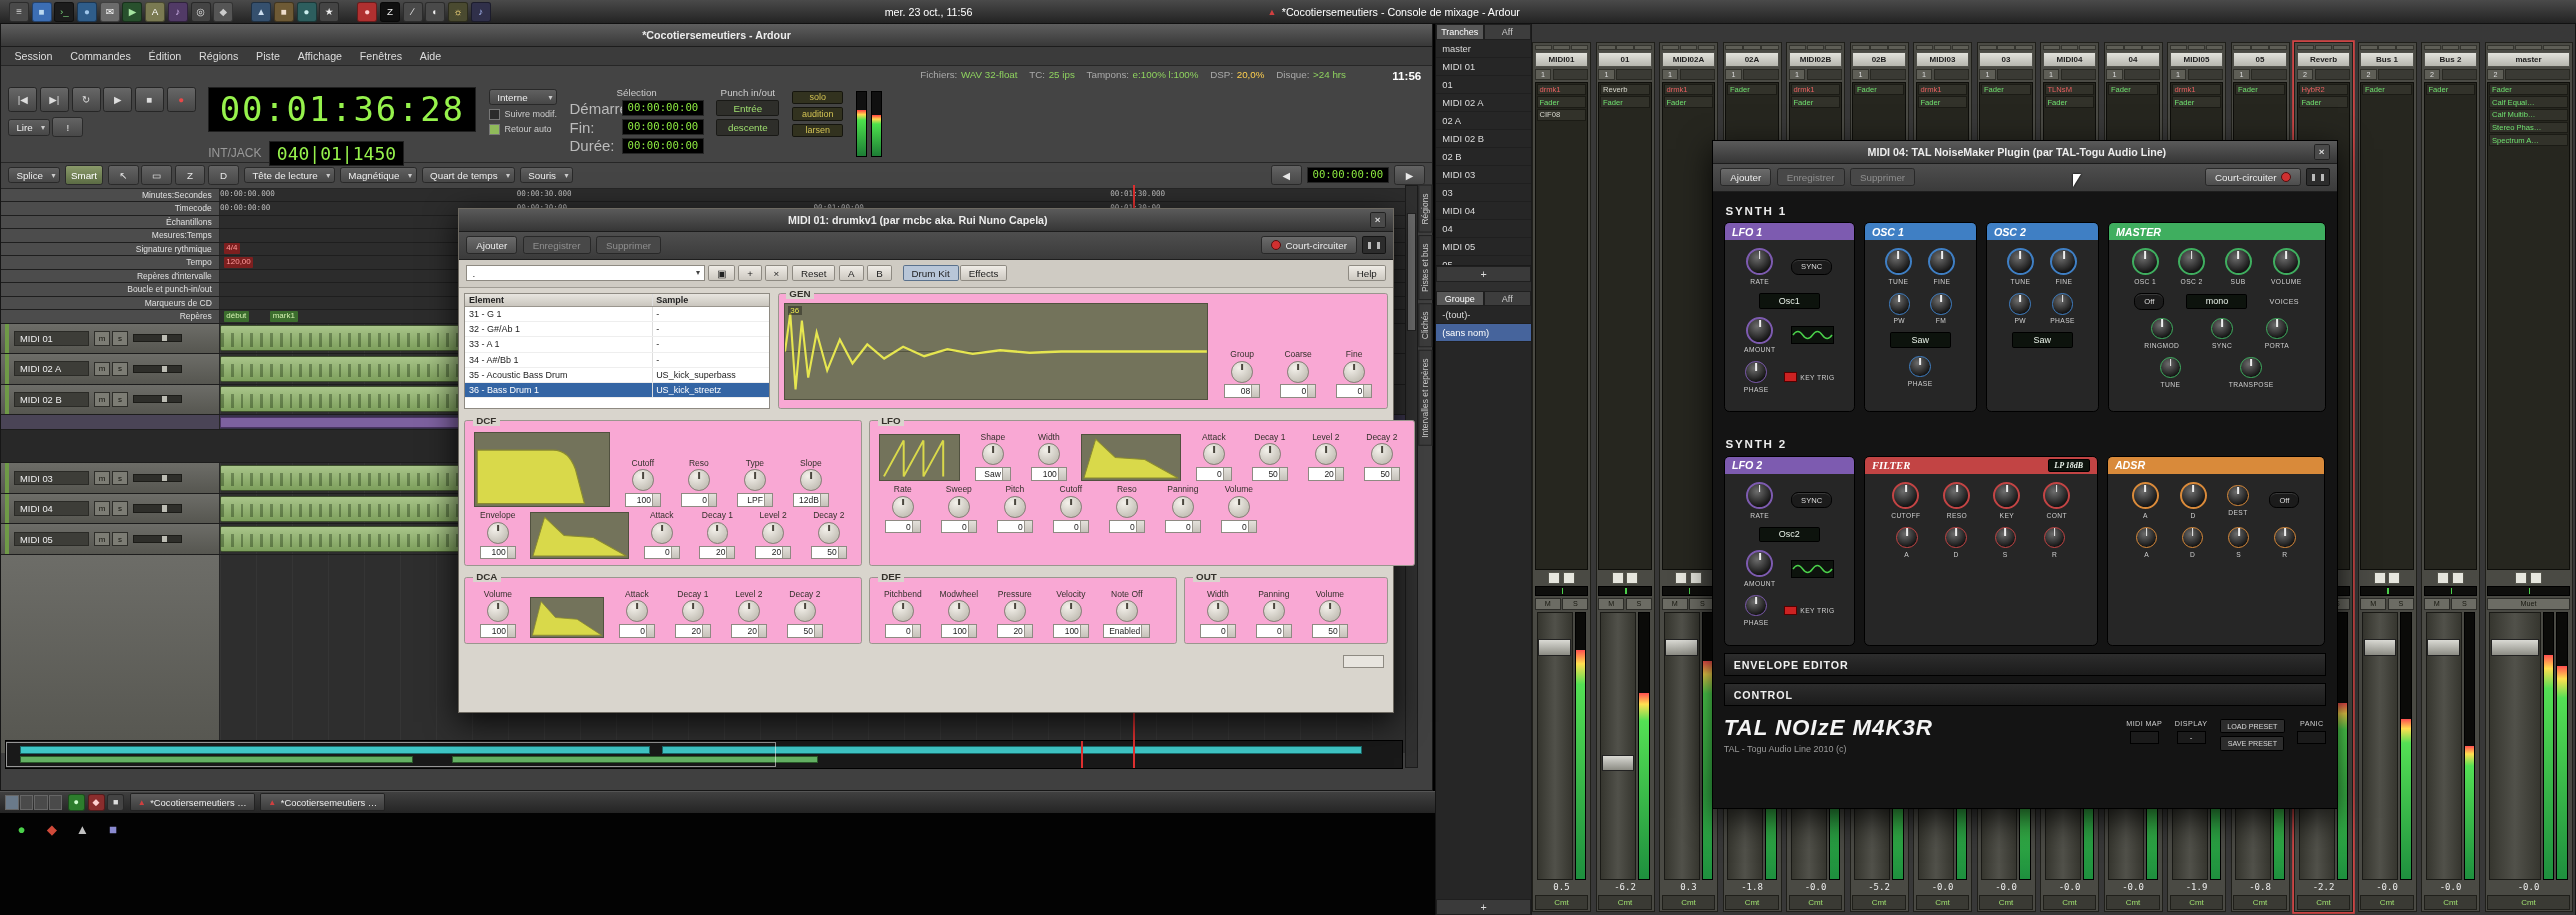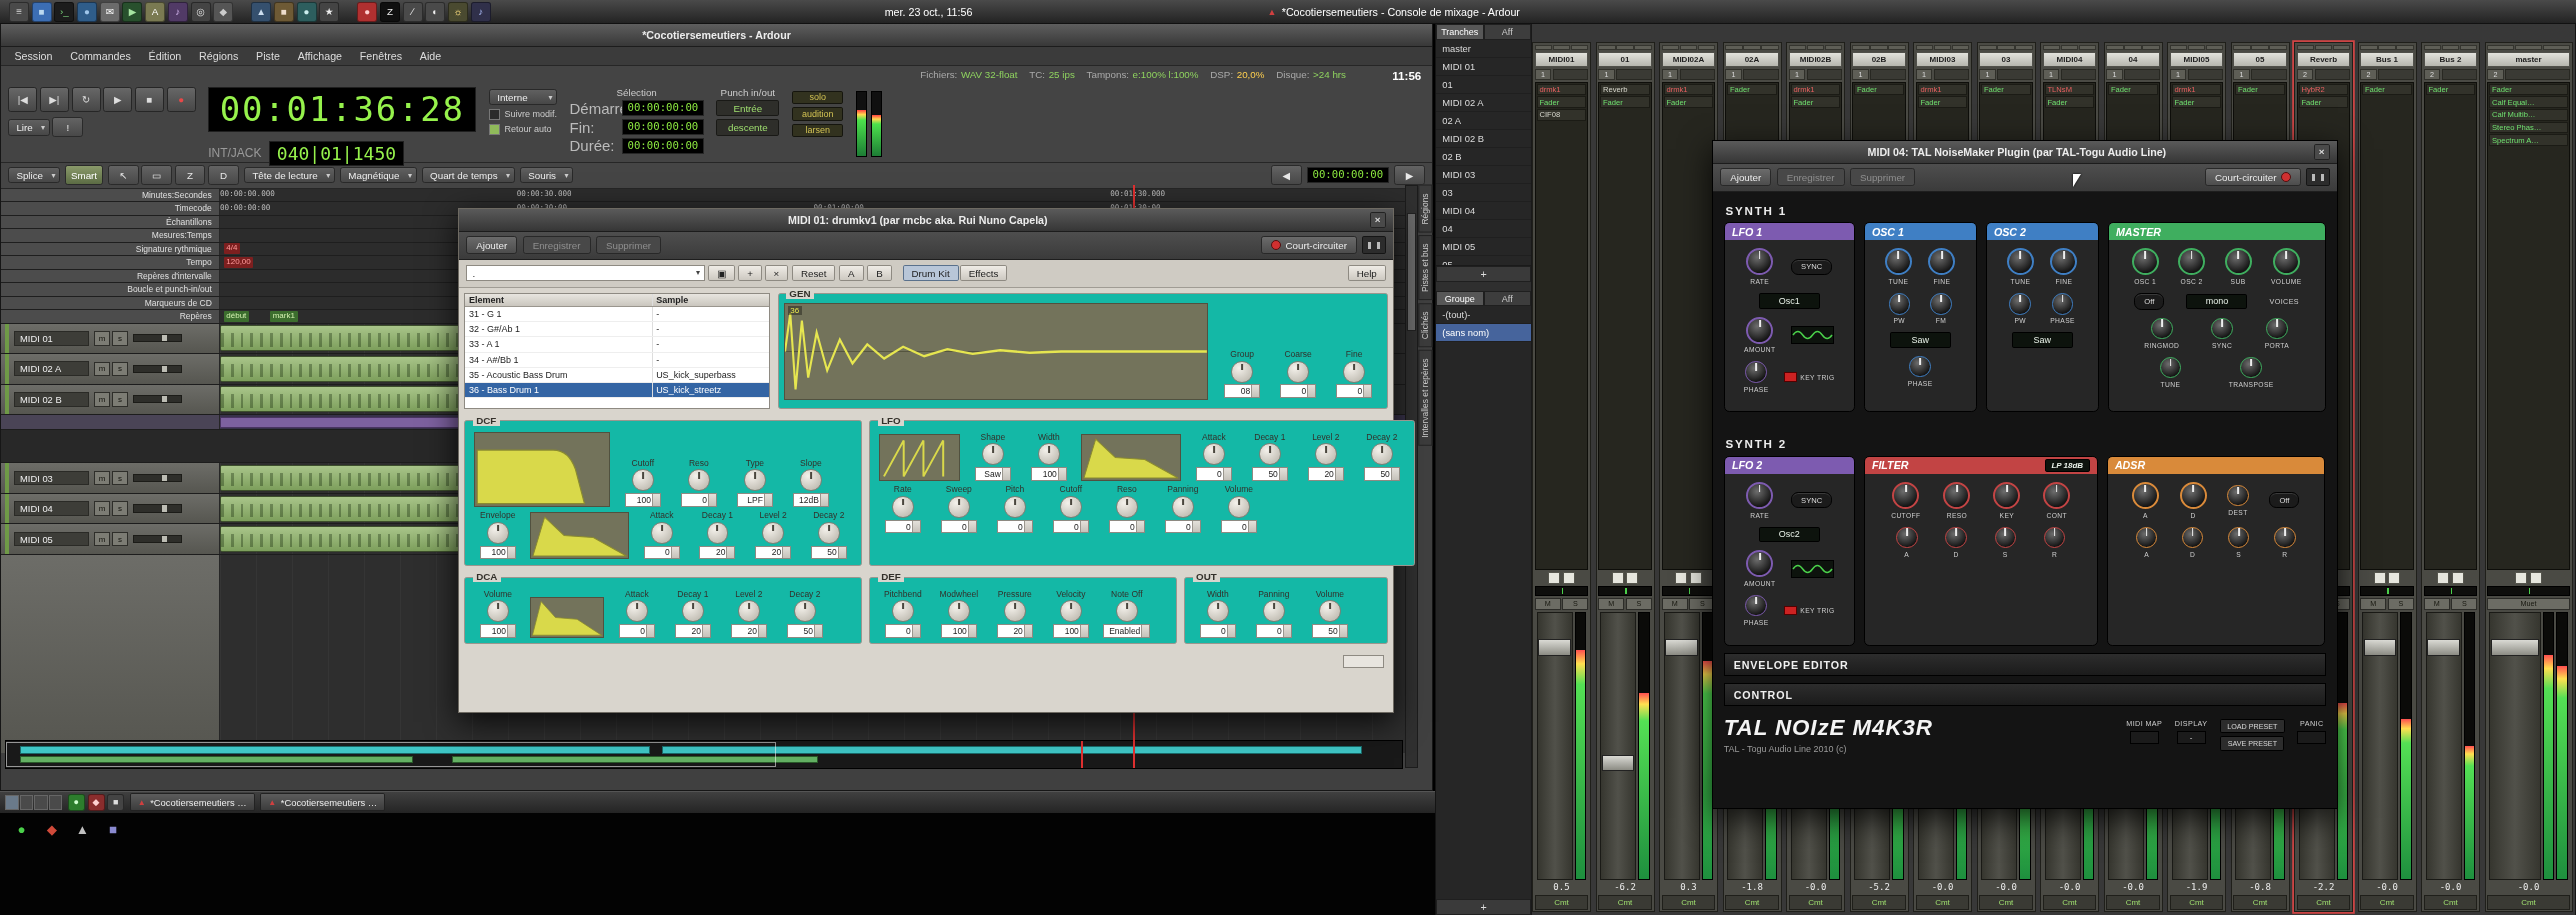--- a/index.html
+++ b/index.html
@@ -187,21 +187,21 @@
   .dtoolbar{height:27px;background:#cfcbc3;border-bottom:0.9px solid #a09c94;display:flex;align-items:center;
     gap:3.6px;padding:0 7.2px}
   .dcombo{position:relative;width:215px;background:#fff;border:0.9px solid #8e8a82;font-size:9.8px;color:#222;
     padding:1.8px 16px 1.8px 5.4px}
   .dcombo::after{content:"▾";position:absolute;right:3.6px;top:1.8px;font-size:8px;color:#444}
   .dbtn{background:linear-gradient(#efece6,#cdc9c1);border:0.9px solid #8e8a82;border-radius:1.8px;color:#222;
     font-size:9.8px;padding:1.8px 8px}
   .dbtn.act{background:#b8c6d8;border-color:#5a718c}
   .dbody{padding:5.4px;display:flex;flex-direction:column;gap:11px}
   .drowA,.drowB,.drowC{display:flex;gap:7.2px}
-  .dgroup{position:relative;border:0.9px solid #9a968e;border-radius:2.7px;padding:9px 5.4px 3.6px 5.4px;background:#14b8a6}
+  .dgroup{position:relative;border:0.9px solid #9a968e;border-radius:2.7px;padding:9px 5.4px 3.6px 5.4px;background:#f9a8d4}
   .dlegend{position:absolute;top:-6.3px;left:7.2px;background:#d9d5cd;padding:0 3.6px;font-size:9.8px;font-weight:bold;color:#33302a}
   #drum-list{width:304px;height:114px;background:#fff;border:0.9px solid #8e8a82;font-size:9px;color:#222;overflow:hidden}
   .dlh{display:flex;background:linear-gradient(#e8e5df,#cac6be);border-bottom:0.9px solid #9a968e;font-weight:bold}
   .dlh span{padding:0.9px 3.6px}
   .dlrow{display:flex;border-bottom:0.9px solid #eee;height:14.3px;line-height:14.3px}
   .dlrow span{padding:0 3.6px;white-space:nowrap;overflow:hidden}
   .dlc1{width:62%}.dlc2{width:38%;border-left:0.9px solid #ddd}
   .dlrow.sel{background:#3465a4;color:#fff}
   #gen-box{flex:1}
   .genwrap{display:flex;gap:7.2px;height:97px}
@@ -1768,21 +1768,21 @@
               <div class="tknob sm"></div>
               <div class="klab">PHASE</div>
             </div>
             <div class="ledwrap">
               <span class="tled"></span>
               <span class="klab">KEY TRIG</span>
             </div>
           </div>
         </div>
         <div class="tpanel" style="width: 234px; --pc: #c24444;">
-          <div class="tpanel-h" style="background: rgb(194, 68, 68);">
+          <div class="tpanel-h" style="background: rgb(194, 68, 68); font-family: Liberation Serif, serif;">
             <span>FILTER</span>
             <span class="tlcd badge">LP 18dB</span>
           </div>
           <div class="trowx">
             <div class="kg">
               <div class="tknob"></div>
               <div class="klab">CUTOFF</div>
             </div>
             <div class="kg">
               <div class="tknob"></div>

